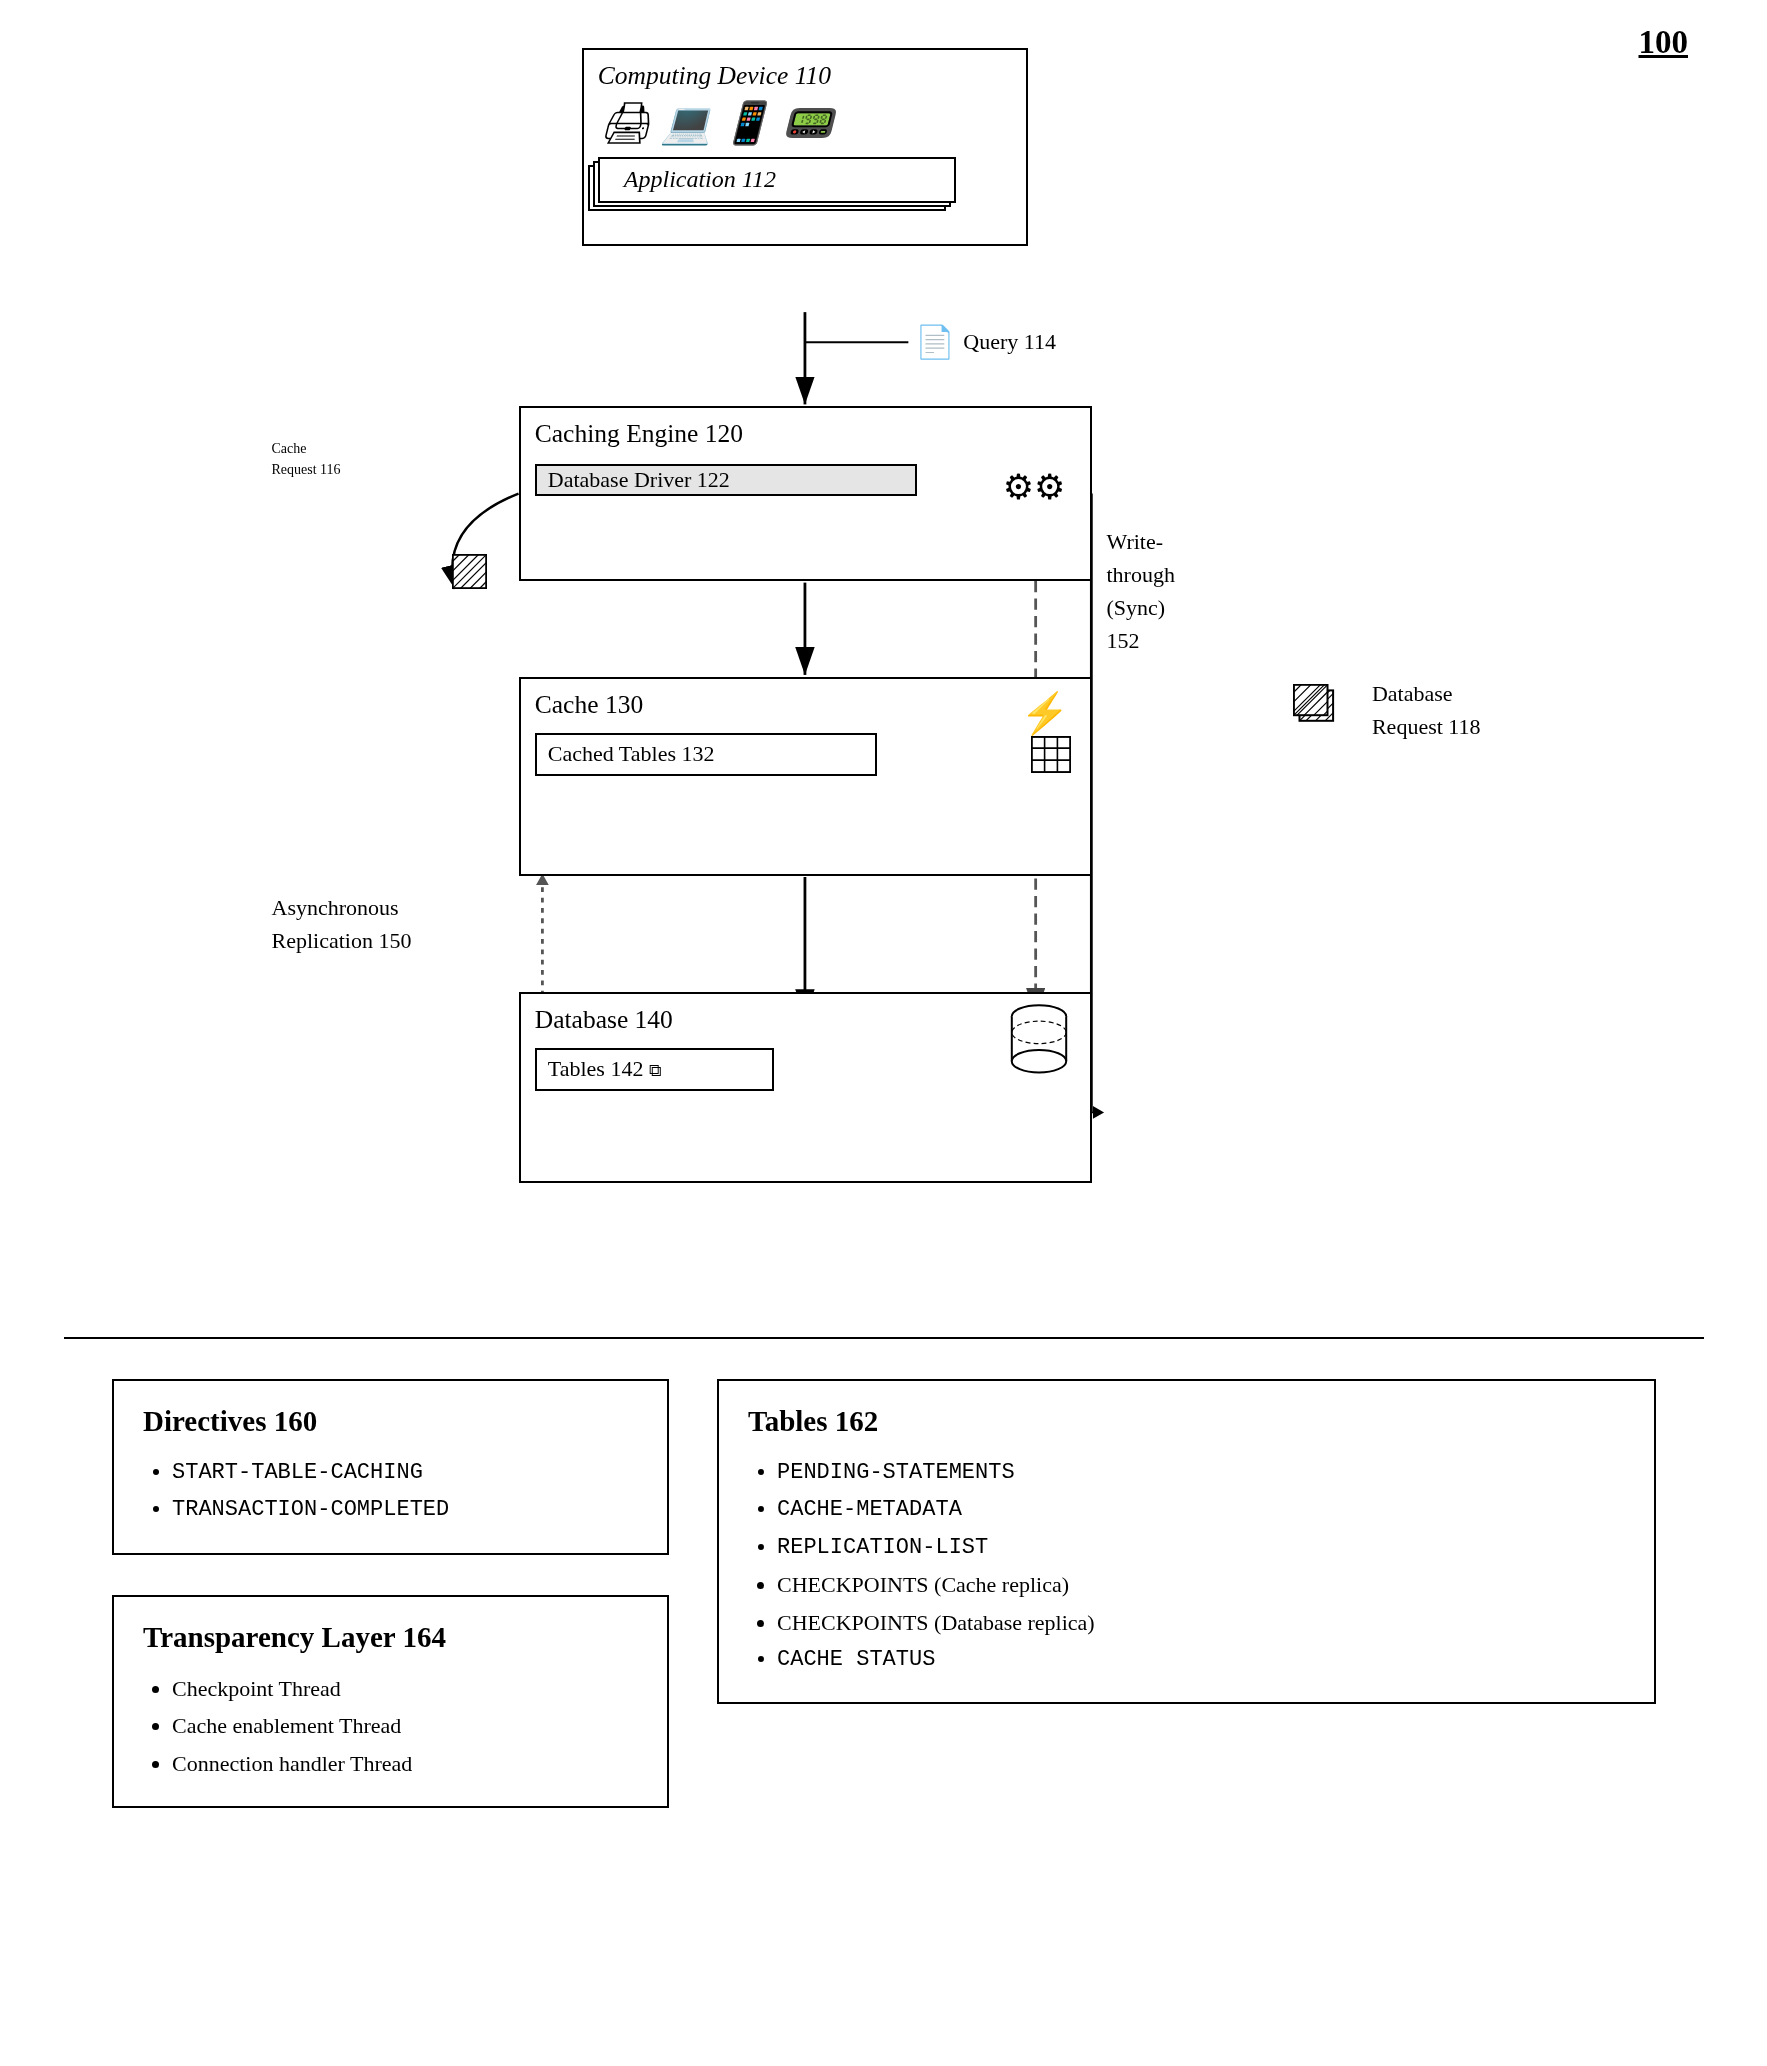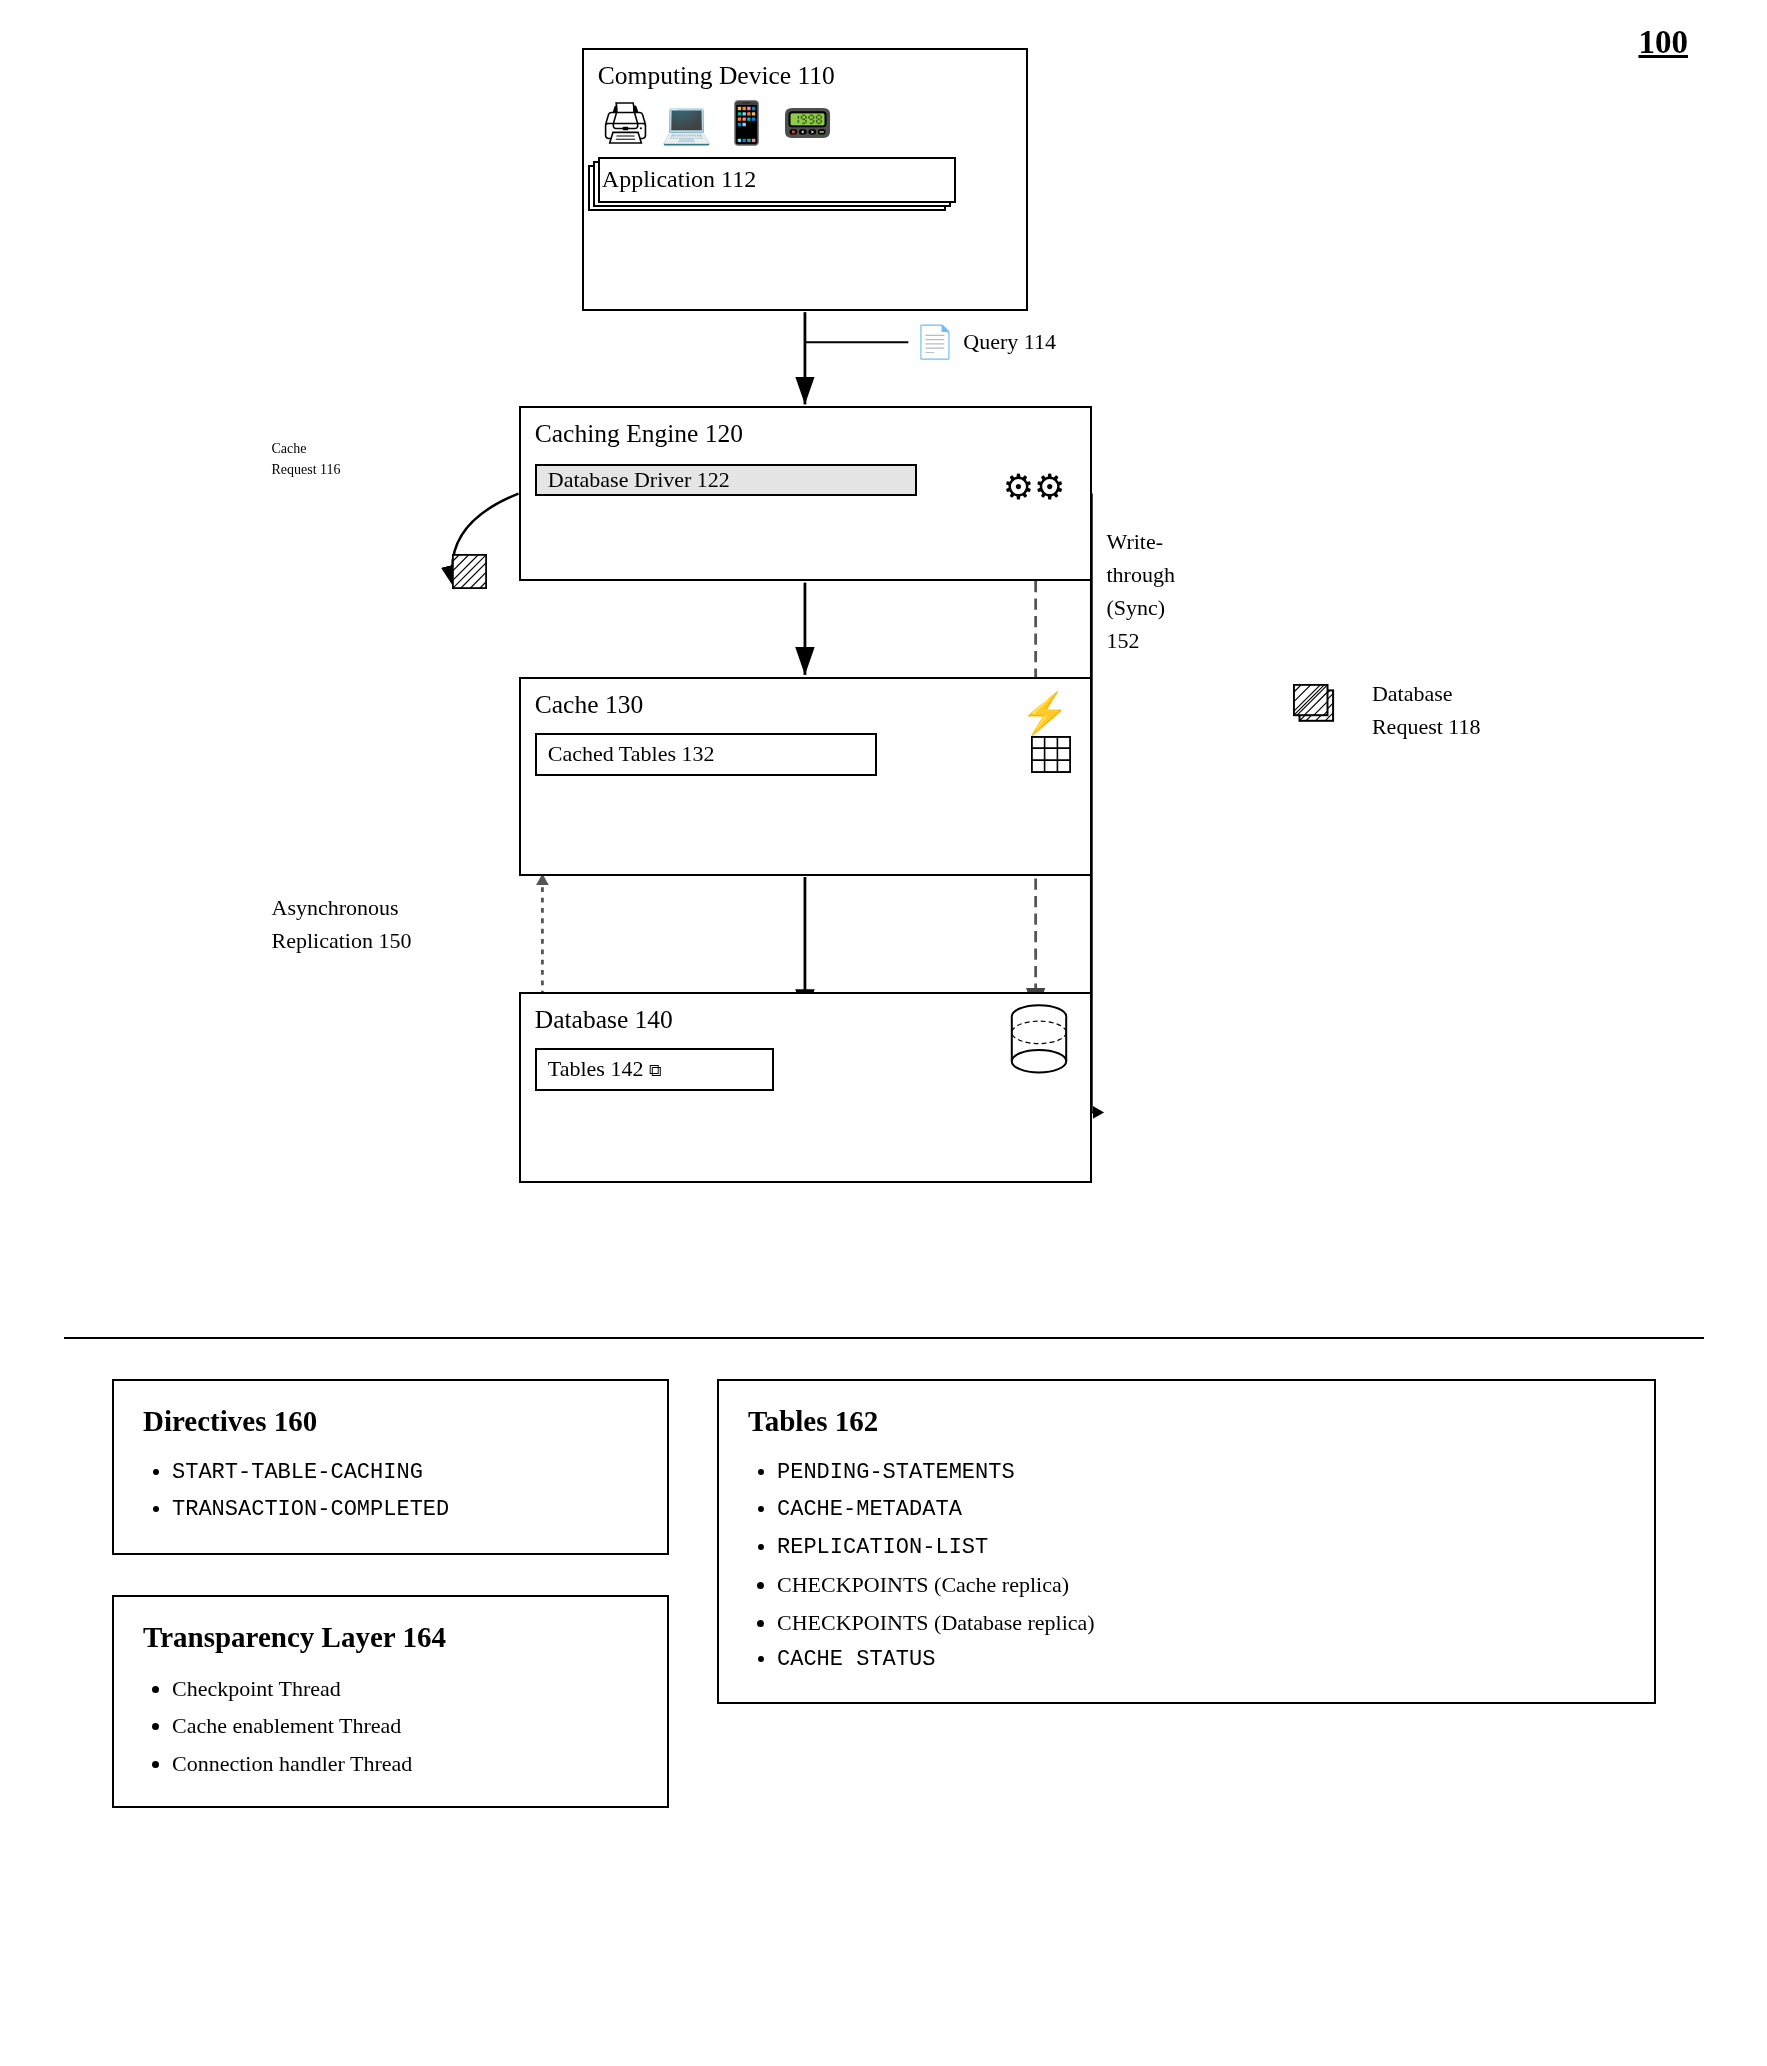--- a/index.html
+++ b/index.html
@@ -43,22 +43,23 @@
       position: absolute;
       border: 2.4px solid #000;
       background: #fff;
     }
 
     
     .computing-device {
       top: 0;
       left: 334px;
       width: 446px;
-      height: 263px;
-      border: 2.4px solid #000;
+      height: 198px;
+      border: 2.4px solid #000;
+      font-style: italic;
     }
     .computing-device-label {
       font-size: 25.5px;
       margin: 11px 0 0 14.3px;
     }
     .device-icons {
       display: flex;
       gap: 9.5px;
       margin: 8px 0 6.4px 16px;
       font-size: 41px;
@@ -222,21 +223,21 @@
       background: #fff;
     }
     .stacked-front {
       position: absolute;
       top: 0; left: 0;
       width: 358px; height: 46px;
       border: 2px solid #000;
       background: #fff;
       display: flex;
       align-items: center;
-      padding-left: 2px;
+      padding-left: 24px;
       font-size: 24px;
     }
 
     
     .svg-overlay {
       position: absolute;
       top: 0; left: 0;
       width: 100%;
       height: 100%;
       pointer-events: none;

